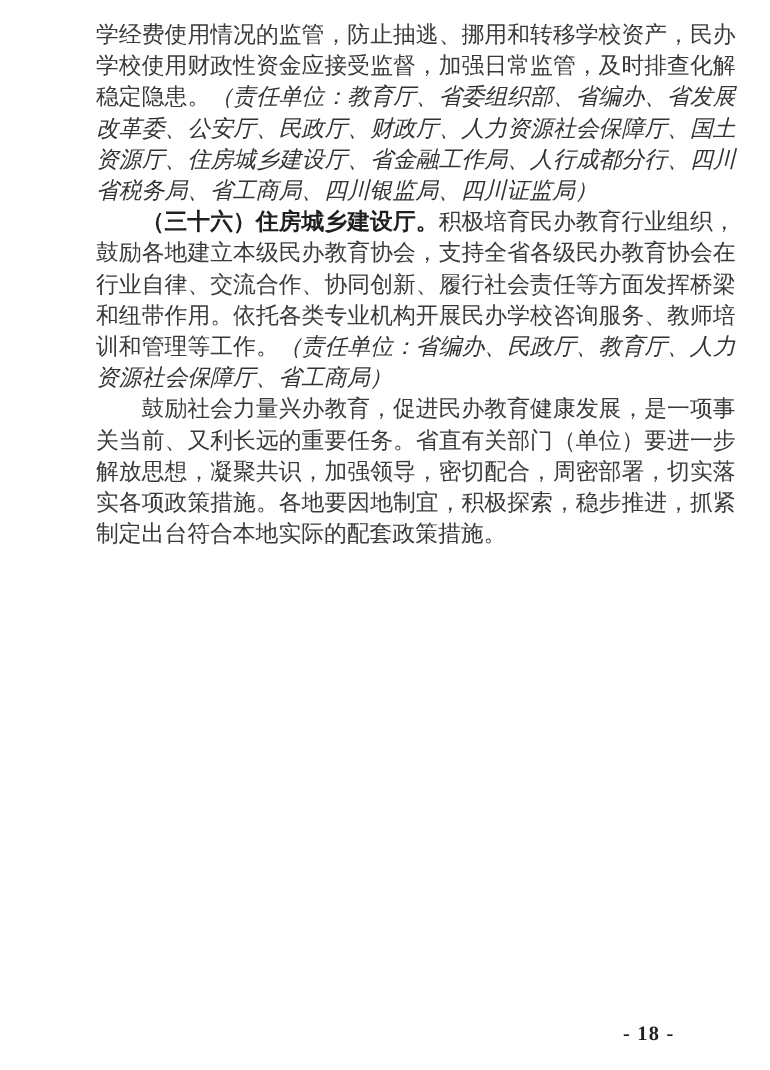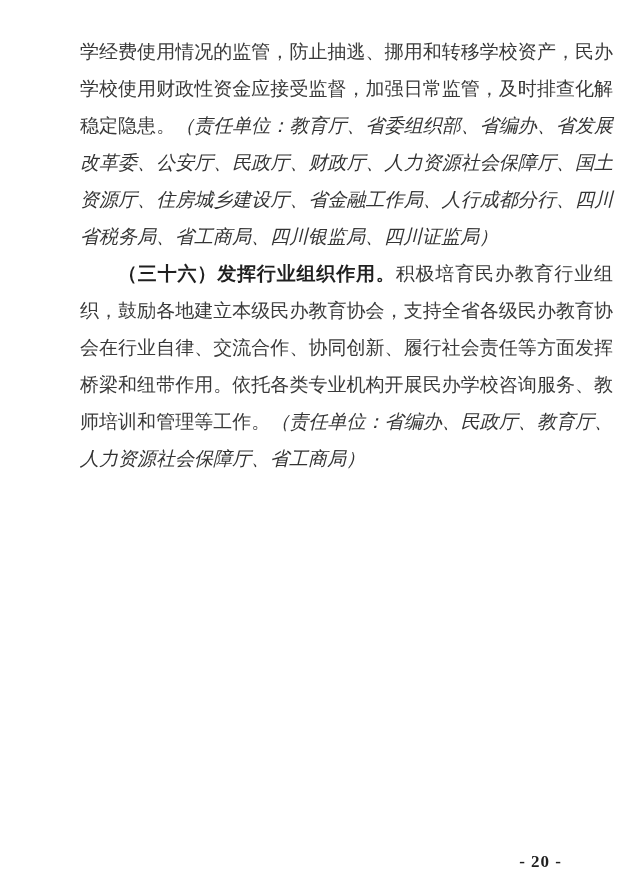--- a/index.html
+++ b/index.html
@@ -11,24 +11,24 @@
     position: relative;
     width: 642px;
     height: 892px;
     background: var(--bg, #ffffff);
     overflow: hidden;
     font-family: "Liberation Serif", "DejaVu Serif", serif;
   }
   .document-body {
     position: absolute;
     left: 80px;
-    top: 33px;
+    top: 17px;
     width: 533px;
     font-size: 19px;
-    line-height: 37px;
+    line-height: 26px;
     text-align: justify;
     text-justify: inter-ideograph;
     color: var(--text, #3a3a3a);
     letter-spacing: 0;
   }
   .para {
     margin: 0;
     padding: 0;
   }
   .para.indent {
@@ -55,16 +55,17 @@
     color: var(--heading, #1f1f1f);
     font-family: "Liberation Serif", "DejaVu Serif", serif;
   }
 </style>
 </head>
 <body>
 
 <div class="page" style="--bg: #ffffff; --text: #3a3a3a; --heading: #1f1f1f; --unit: #333333;">
   <div class="document-body">
       <p class="para"><span class="seg-body">学经费使用情况的监管，防止抽逃、挪用和转移学校资产，民办学校使用财政性资金应接受监督，加强日常监管，及时排查化解稳定隐患。</span><span class="seg-unit">（责任单位：教育厅、省委组织部、省编办、省发展改革委、公安厅、民政厅、财政厅、人力资源社会保障厅、国土资源厅、住房城乡建设厅、省金融工作局、人行成都分行、四川省税务局、省工商局、四川银监局、四川证监局）</span></p>
-      <p class="para indent"><span class="seg-heading">（三十六）发挥行业组织作用。</span><span class="seg-body">积极培育民办教育行业组织，鼓励各地建立本级民办教育协会，支持全省各级民办教育协会在行业自律、交流合作、协同创新、履行社会责任等方面发挥桥梁和纽带作用。依托各类专业机构开展民办学校咨询服务、教师培训和管理等工作。</span><span class="seg-unit">（责任单位：省编办、民政厅、教育厅、人力资源社会保障厅、省工商局）</span></p>
+      <p class="para indent"><span class="seg-heading">（三十六）住房城乡建设厅。</span><span class="seg-body">积极培育民办教育行业组织，鼓励各地建立本级民办教育协会，支持全省各级民办教育协会在行业自律、交流合作、协同创新、履行社会责任等方面发挥桥梁和纽带作用。依托各类专业机构开展民办学校咨询服务、教师培训和管理等工作。</span><span class="seg-unit">（责任单位：省编办、民政厅、教育厅、人力资源社会保障厅、省工商局）</span></p>
+      <p class="para indent"><span class="seg-body">鼓励社会力量兴办教育，促进民办教育健康发展，是一项事关当前、又利长远的重要任务。省直有关部门（单位）要进一步解放思想，凝聚共识，加强领导，密切配合，周密部署，切实落实各项政策措施。各地要因地制宜，积极探索，稳步推进，抓紧制定出台符合本地实际的配套政策措施。</span></p>
     </div>
-  <div class="page-number">- 20 -</div>
+  <div class="page-number">- 18 -</div>
 </div>
 
 </body></html>

